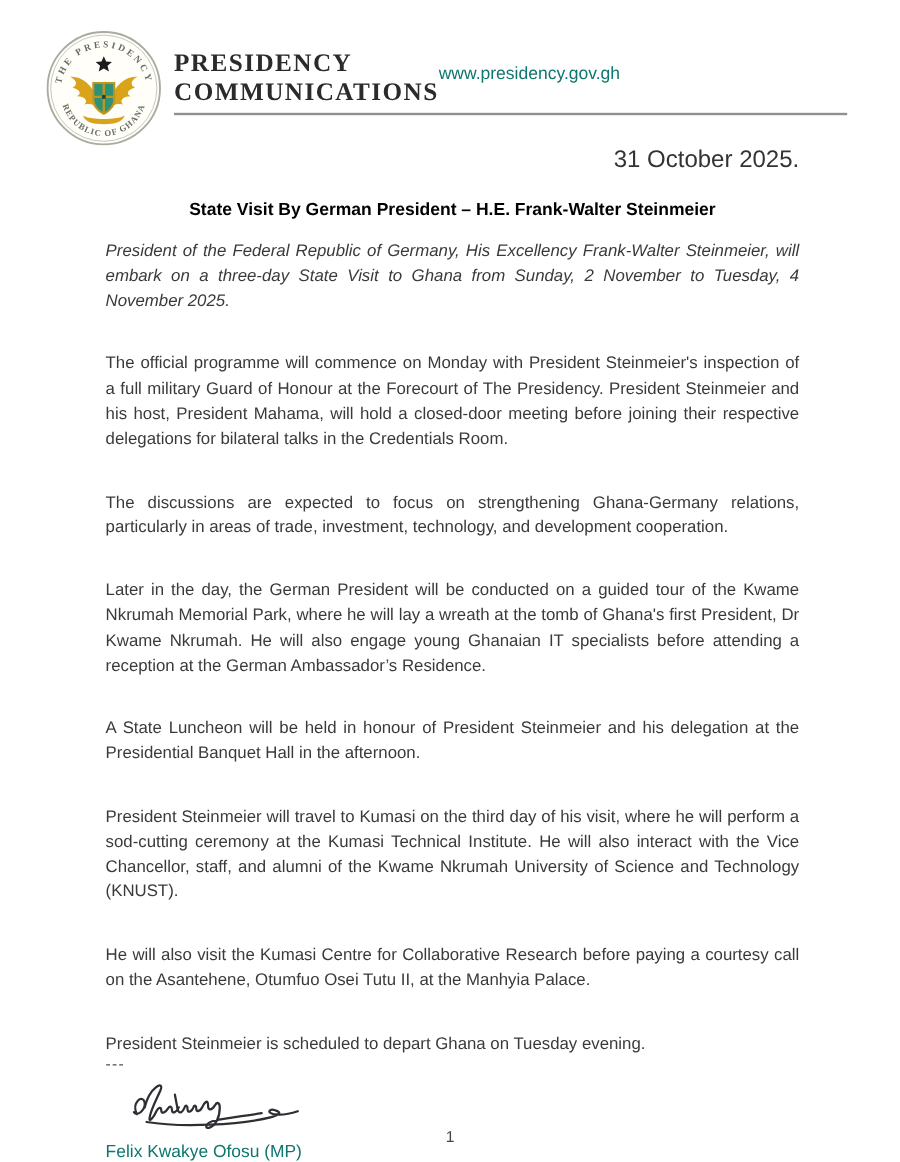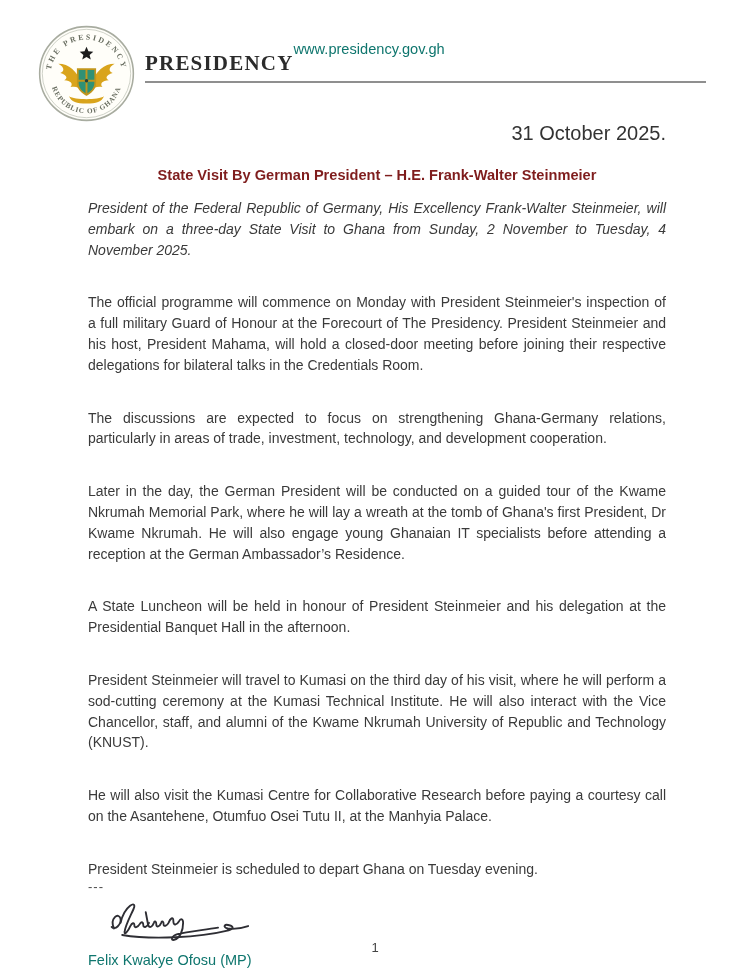--- a/index.html
+++ b/index.html
@@ -53,21 +53,21 @@
   .doc-date {
     text-align:right;
     font-size:20px;
     color:#333;
   }
   .doc-title {
     margin-top:22px;
     text-align:center;
     font-weight:700;
     font-size:14.6px;
-    color:#7f1d1d;
+    color:#000000;
   }
   .doc-body p.para {
     margin-top:32px;
     font-size:14px;
     line-height:20.8px;
     text-align:justify;
     color:#3a3a3a;
   }
   .doc-body p.para:first-of-type { margin-top:15px;font-style:italic; }
   .end-divider {
@@ -122,37 +122,38 @@
         <circle cx="50" cy="57.5" r="1.8" fill="#24413a"></circle>
 
         <path fill="#d9a41c" d="M32 73.5 C38 77.5 62 77.5 68 73.5 C66 79 60 81 50 81 C40 81 34 79 32 73.5 Z"></path>
       </svg>
     </div>
 
     <div class="hdr-right">
       <div class="hdr-row">
         <div class="org-name">
           <div>PRESIDENCY</div>
+          <div>COMMUNICATIONS</div>
         </div>
         <div class="website">www.presidency.gov.gh</div>
       </div>
       <div class="hdr-rule"></div>
     </div>
   </div>
 
   <div class="doc-body">
     <div class="doc-date">31 October 2025.</div>
     <div class="doc-title">State Visit By German President – H.E. Frank-Walter Steinmeier</div>
 
     <p class="para">President of the Federal Republic of Germany, His Excellency Frank-Walter Steinmeier, will embark on a three-day State Visit to Ghana from Sunday, 2 November to Tuesday, 4 November 2025.</p>
     <p class="para">The official programme will commence on Monday with President Steinmeier's inspection of a full military Guard of Honour at the Forecourt of The Presidency. President Steinmeier and his host, President Mahama, will hold a closed-door meeting before joining their respective delegations for bilateral talks in the Credentials Room.</p>
     <p class="para">The discussions are expected to focus on strengthening Ghana-Germany relations, particularly in areas of trade, investment, technology, and development cooperation.</p>
     <p class="para">Later in the day, the German President will be conducted on a guided tour of the Kwame Nkrumah Memorial Park, where he will lay a wreath at the tomb of Ghana's first President, Dr Kwame Nkrumah. He will also engage young Ghanaian IT specialists before attending a reception at the German Ambassador’s Residence.</p>
     <p class="para">A State Luncheon will be held in honour of President Steinmeier and his delegation at the Presidential Banquet Hall in the afternoon.</p>
-    <p class="para">President Steinmeier will travel to Kumasi on the third day of his visit, where he will perform a sod-cutting ceremony at the Kumasi Technical Institute. He will also interact with the Vice Chancellor, staff, and alumni of the Kwame Nkrumah University of Republic and Technology (KNUST).</p>
+    <p class="para">President Steinmeier will travel to Kumasi on the third day of his visit, where he will perform a sod-cutting ceremony at the Kumasi Technical Institute. He will also interact with the Vice Chancellor, staff, and alumni of the Kwame Nkrumah University of Science and Technology (KNUST).</p>
     <p class="para">He will also visit the Kumasi Centre for Collaborative Research before paying a courtesy call on the Asantehene, Otumfuo Osei Tutu II, at the Manhyia Palace.</p>
     <p class="para">President Steinmeier is scheduled to depart Ghana on Tuesday evening.</p>
 
     <div class="end-divider">---</div>
 
     <div class="signature-wrap">
       <svg viewBox="0 0 210 64" width="172" height="52">
         <g fill="none" stroke="#2e2e34" stroke-width="2.3" stroke-linecap="round" stroke-linejoin="round">
           <path d="M14 40 C8 28 20 19 22 28 C23 35 15 43 11 38"></path>
           <path d="M22 33 C27 12 43 4 38 16 C34 25 28 36 27 44 C26 49 31 44 34 37 C36 33 39 32 39 36 C39 40 43 39 46 34 C48 31 50 32 50 36 C50 40 55 38 57 33"></path>

